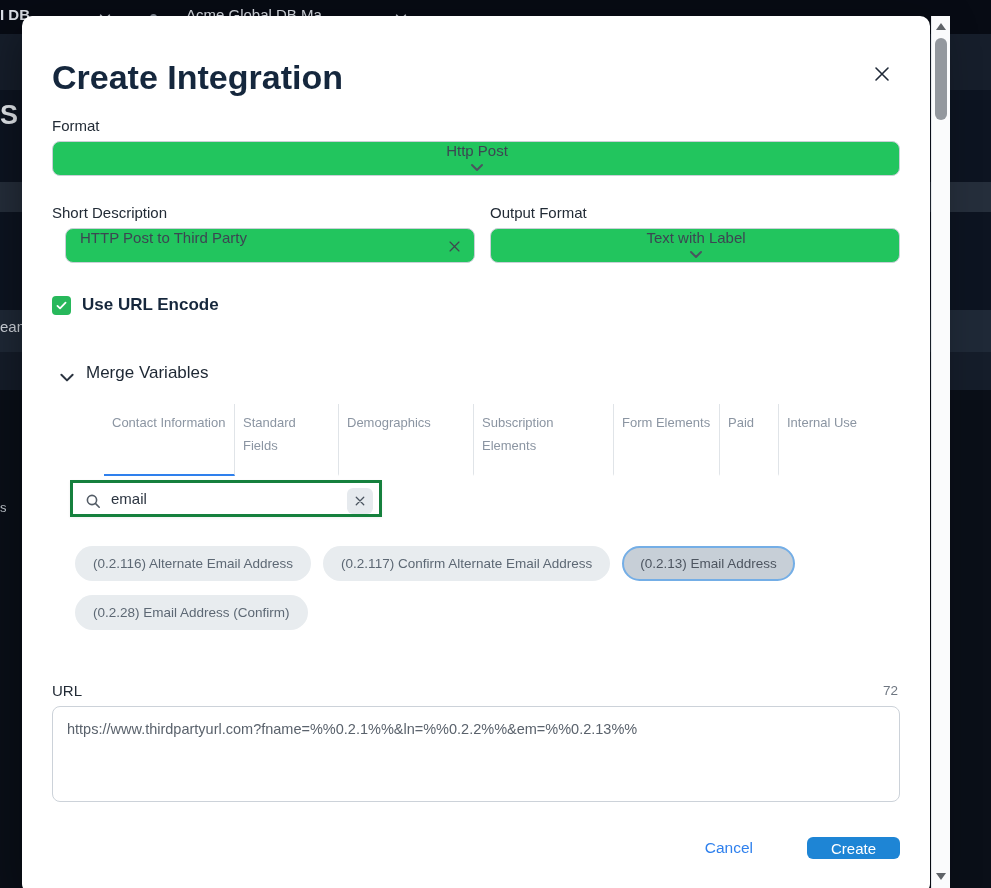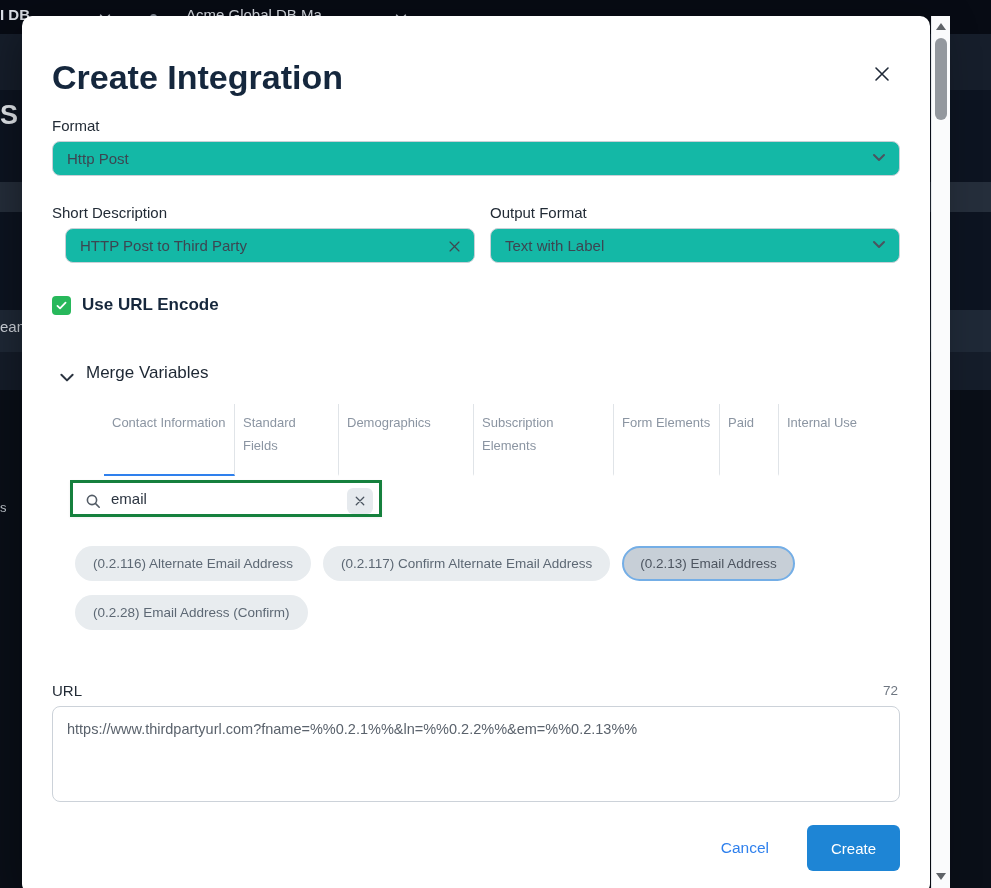--- a/index.html
+++ b/index.html
@@ -30,21 +30,21 @@
 
   
   .modal { position:absolute; left:22px; top:16px; width:908px; height:876px; background:#ffffff;
            border-radius:10px 10px 8px 8px; box-shadow:0 12px 48px rgba(0,0,0,.45); z-index:5; }
   .modal-title { position:absolute; left:30px; top:42px; font-size:34px; font-weight:700; color:#15273d; }
   .close-btn { position:absolute; left:846px; top:44px; width:28px; height:28px; display:flex;
                align-items:center; justify-content:center; cursor:pointer; }
 
   .field-label { position:absolute; font-size:15px; color:#222b36; }
   .select, .text-input-wrap { position:absolute; height:35px; border:1px solid #c9d0d7; border-radius:8px;
-           background:#14b8a6; display:flex; align-items:center; }
+           background:#22c55e; display:flex; align-items:center;flex-direction:column; }
   .select { justify-content:space-between; padding:0 12px 0 14px; cursor:pointer; }
   .select .sel-value { font-size:15px; color:#3c4652; }
   .text-input-wrap input { border:none; outline:none; background:transparent; font-family:inherit;
            font-size:15px; color:#3c4652; width:100%; padding:0 34px 0 14px; }
   .clear-x { position:absolute; right:10px; top:7px; width:20px; height:20px; display:flex;
              align-items:center; justify-content:center; cursor:pointer; }
 
   
   .checkbox { position:absolute; left:30px; top:280px; width:19px; height:19px; border-radius:4px;
               background:#27b85b; display:flex; align-items:center; justify-content:center; cursor:pointer; }
@@ -72,23 +72,23 @@
   .chip { display:inline-flex; align-items:center; background:#e8ecef; color:#5d6874; font-size:13.5px;
           padding:8px 16px; border-radius:20px; border:2px solid transparent; white-space:nowrap; cursor:pointer; }
   .chip.selected { background:#c7cfd7; border-color:#74aee6; color:#4d5560; }
 
   .url-label { position:absolute; left:30px; top:666px; font-size:15px; color:#222b36; }
   .url-count { position:absolute; right:32px; top:667px; font-size:13.5px; color:#6e7681; }
   .url-area { position:absolute; left:30px; top:690px; width:848px; height:96px; border:1px solid #ccd2d9;
               border-radius:8px; padding:12px 14px; font-family:inherit; font-size:14.5px; color:#5a626c;
               resize:none; outline:none; line-height:1.4; }
 
-  .actions { position:absolute; right:30px; top:812px; height:40px; display:flex; align-items:center; gap:38px; }
+  .actions { position:absolute; right:30px; top:812px; height:40px; display:flex; align-items:center; gap:54px; }
   .cancel-link { color:#2f80ed; font-size:15.5px; cursor:pointer; }
-  .create-btn { height:46px; padding:0 24px; background:#1e85d5; color:#ffffff; font-size:15px; font-weight:500;
+  .create-btn { height:22px; padding:0 24px; background:#1e85d5; color:#ffffff; font-size:15px; font-weight:500;
                 border:none; border-radius:6px; font-family:inherit; cursor:pointer; }
 
   
   .scrollbar { position:absolute; left:931px; top:16px; width:19px; height:872px; background:#fafbfc;
                border-left:1px solid #e6e8eb; z-index:6; }
   .sb-up, .sb-down { position:absolute; left:0; width:100%; height:16px; display:flex; align-items:center;
                justify-content:center; cursor:pointer; }
   .sb-up { top:2px; } .sb-down { bottom:4px; }
   .tri-up { width:0; height:0; border-left:5px solid transparent; border-right:5px solid transparent;
             border-bottom:7px solid #5f6368; }

